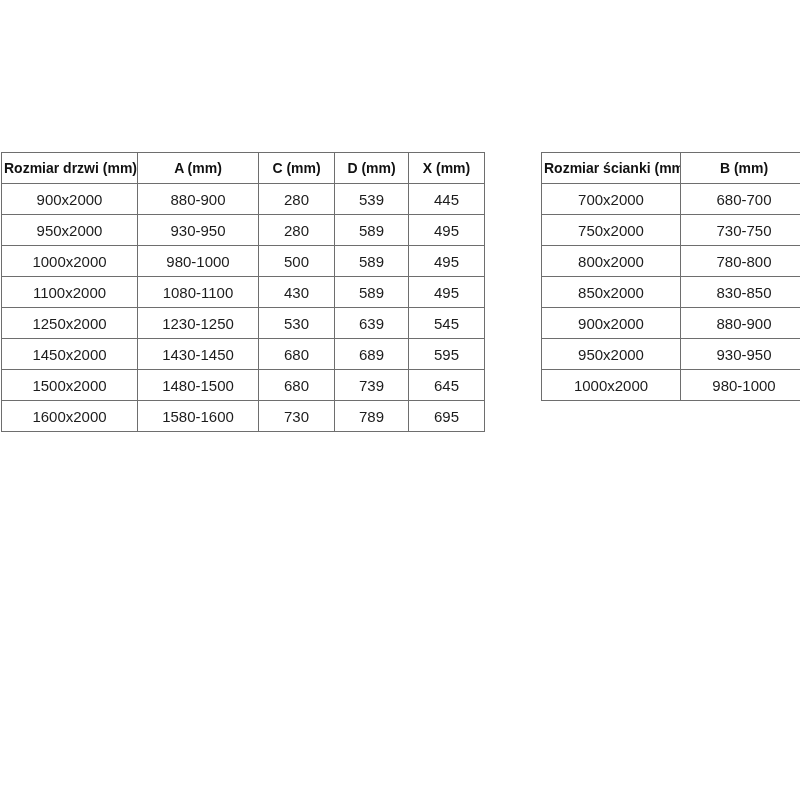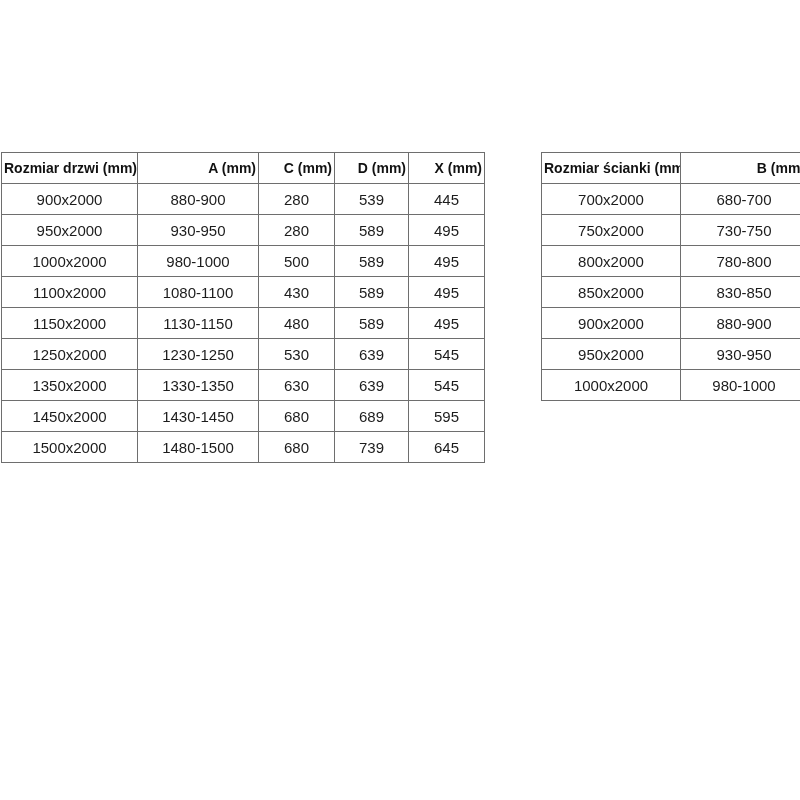--- a/index.html
+++ b/index.html
@@ -27,21 +27,20 @@
     padding: 0 2px;
     text-align: center;
     vertical-align: middle;
     white-space: nowrap;
     overflow: hidden;
   }
   .tbl th {
     font-size: 14px;
     font-weight: bold;
     color: #111111;
-    text-align: right;
   }
   .tbl td {
     font-size: 15px;
     font-weight: normal;
     color: #1c1c1c;
   }
   
   .door {
     left: 1px;
     top: 152px;
@@ -104,53 +103,46 @@
         <td>495</td>
       </tr>
       <tr>
         <td>1100x2000</td>
         <td>1080-1100</td>
         <td>430</td>
         <td>589</td>
         <td>495</td>
       </tr>
       <tr>
-        <td>1150x2000</td>
-        <td>1130-1150</td>
-        <td>480</td>
-        <td>589</td>
-        <td>495</td>
-      </tr>
-      <tr>
         <td>1250x2000</td>
         <td>1230-1250</td>
         <td>530</td>
-        <td>639</td>
-        <td>545</td>
-      </tr>
-      <tr>
-        <td>1350x2000</td>
-        <td>1330-1350</td>
-        <td>630</td>
         <td>639</td>
         <td>545</td>
       </tr>
       <tr>
         <td>1450x2000</td>
         <td>1430-1450</td>
         <td>680</td>
         <td>689</td>
         <td>595</td>
       </tr>
       <tr>
         <td>1500x2000</td>
         <td>1480-1500</td>
         <td>680</td>
         <td>739</td>
         <td>645</td>
+      </tr>
+      <tr>
+        <td>1600x2000</td>
+        <td>1580-1600</td>
+        <td>730</td>
+        <td>789</td>
+        <td>695</td>
       </tr>
     </tbody>
 </table>
 
 <table class="tbl wall">
   <colgroup>
     <col class="c0">
       <col class="c1">
   </colgroup>
   <thead>

